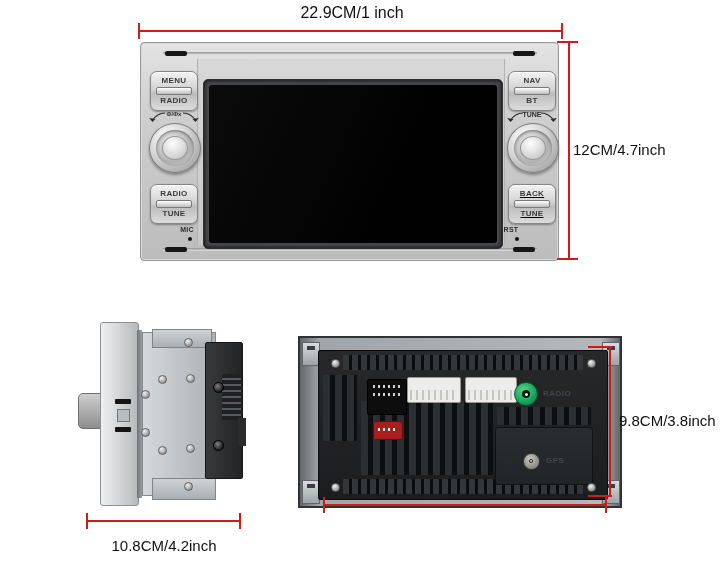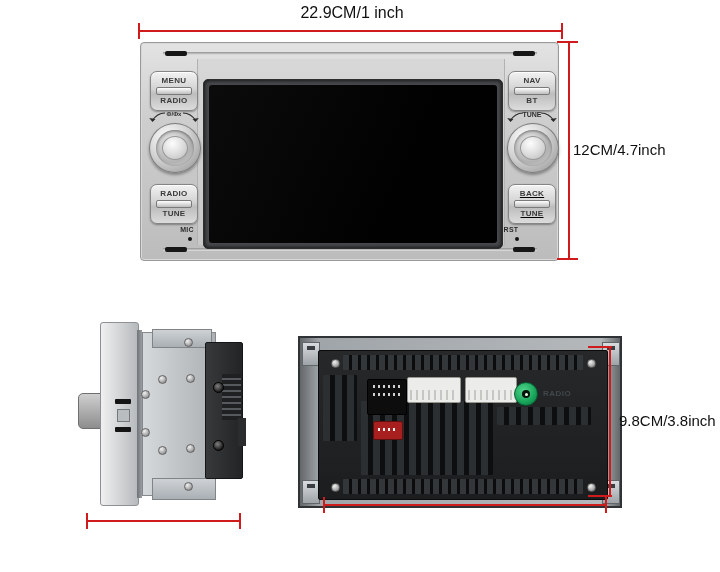--- a/index.html
+++ b/index.html
@@ -219,20 +219,21 @@
     <div class="screw" style="left:66px;top:110px;"></div>
     <div class="screw" style="left:109px;top:20px;"></div>
     <div class="screw" style="left:109px;top:164px;"></div>
     <div class="dscrew" style="left:138px;top:64px;"></div>
     <div class="dscrew" style="left:138px;top:122px;"></div>
   </div>
 
   <div class="dimline" style="left:87px;top:520px;width:153px;height:2px;"></div>
   <div class="dimline" style="left:86px;top:513px;width:2px;height:16px;"></div>
   <div class="dimline" style="left:239px;top:513px;width:2px;height:16px;"></div>
+  <div class="dimtext center" style="left:85px;top:537px;width:158px;">10.8CM/4.2inch</div>
 
   <div class="back-view">
     <div class="bk-bracket" style="left:2px;top:4px;">
         <div class="bslot"></div>
       </div>
     <div class="bk-bracket" style="left:302px;top:4px;">
         <div class="bslot"></div>
       </div>
     <div class="bk-bracket" style="left:2px;top:142px;">
         <div class="bslot"></div>
@@ -262,20 +263,26 @@
       <div class="white-conn" style="left:146px;width:50px;">
         <div class="teeth"></div>
       </div>
 
       <div class="green-conn">
         <div class="hole"></div>
         <div class="pin"></div>
       </div>
       <div class="emboss" style="left:224px;top:38px;">RADIO</div>
 
+      <div class="plate">
+        <div class="gps-conn">
+          <div class="pin"></div>
+        </div>
+        <div class="emboss" style="left:50px;top:28px;">GPS</div>
+      </div>
 
       <div class="screw" style="left:12px;top:8px;"></div>
       <div class="screw" style="left:268px;top:8px;"></div>
       <div class="screw" style="left:12px;top:132px;"></div>
       <div class="screw" style="left:268px;top:132px;"></div>
     </div>
   </div>
 
   <div class="dimline" style="left:609px;top:347px;width:2px;height:150px;"></div>
   <div class="dimline" style="left:588px;top:346px;width:24px;height:2px;"></div>

